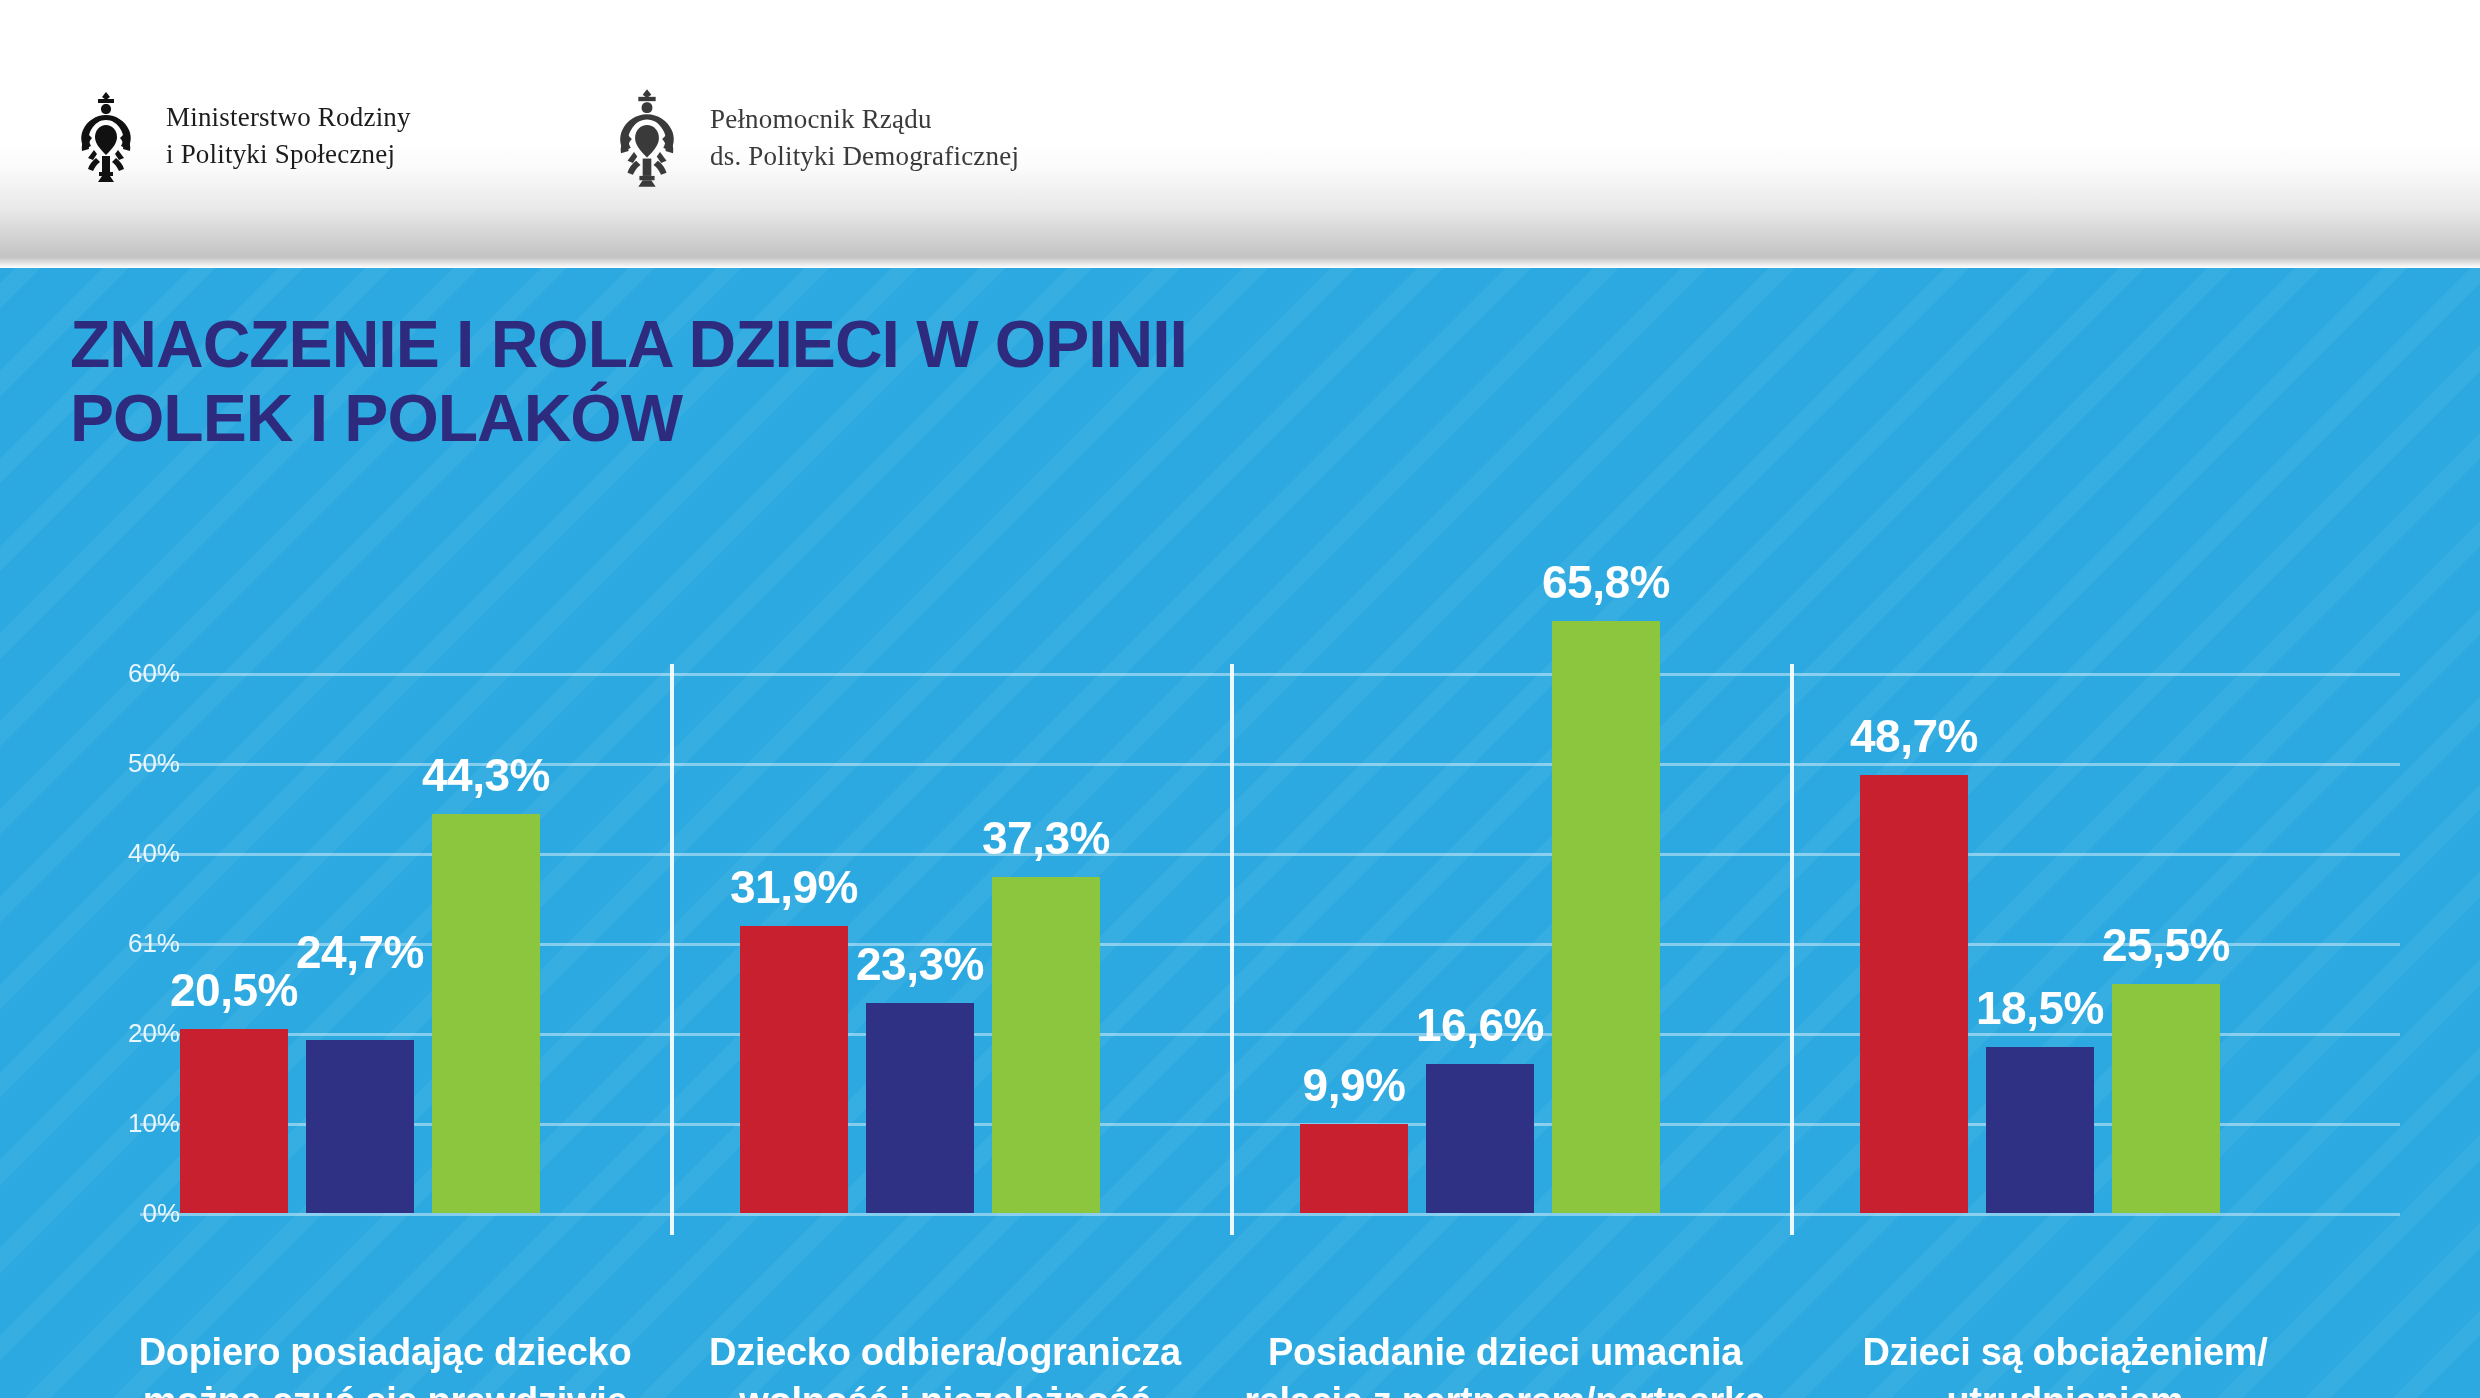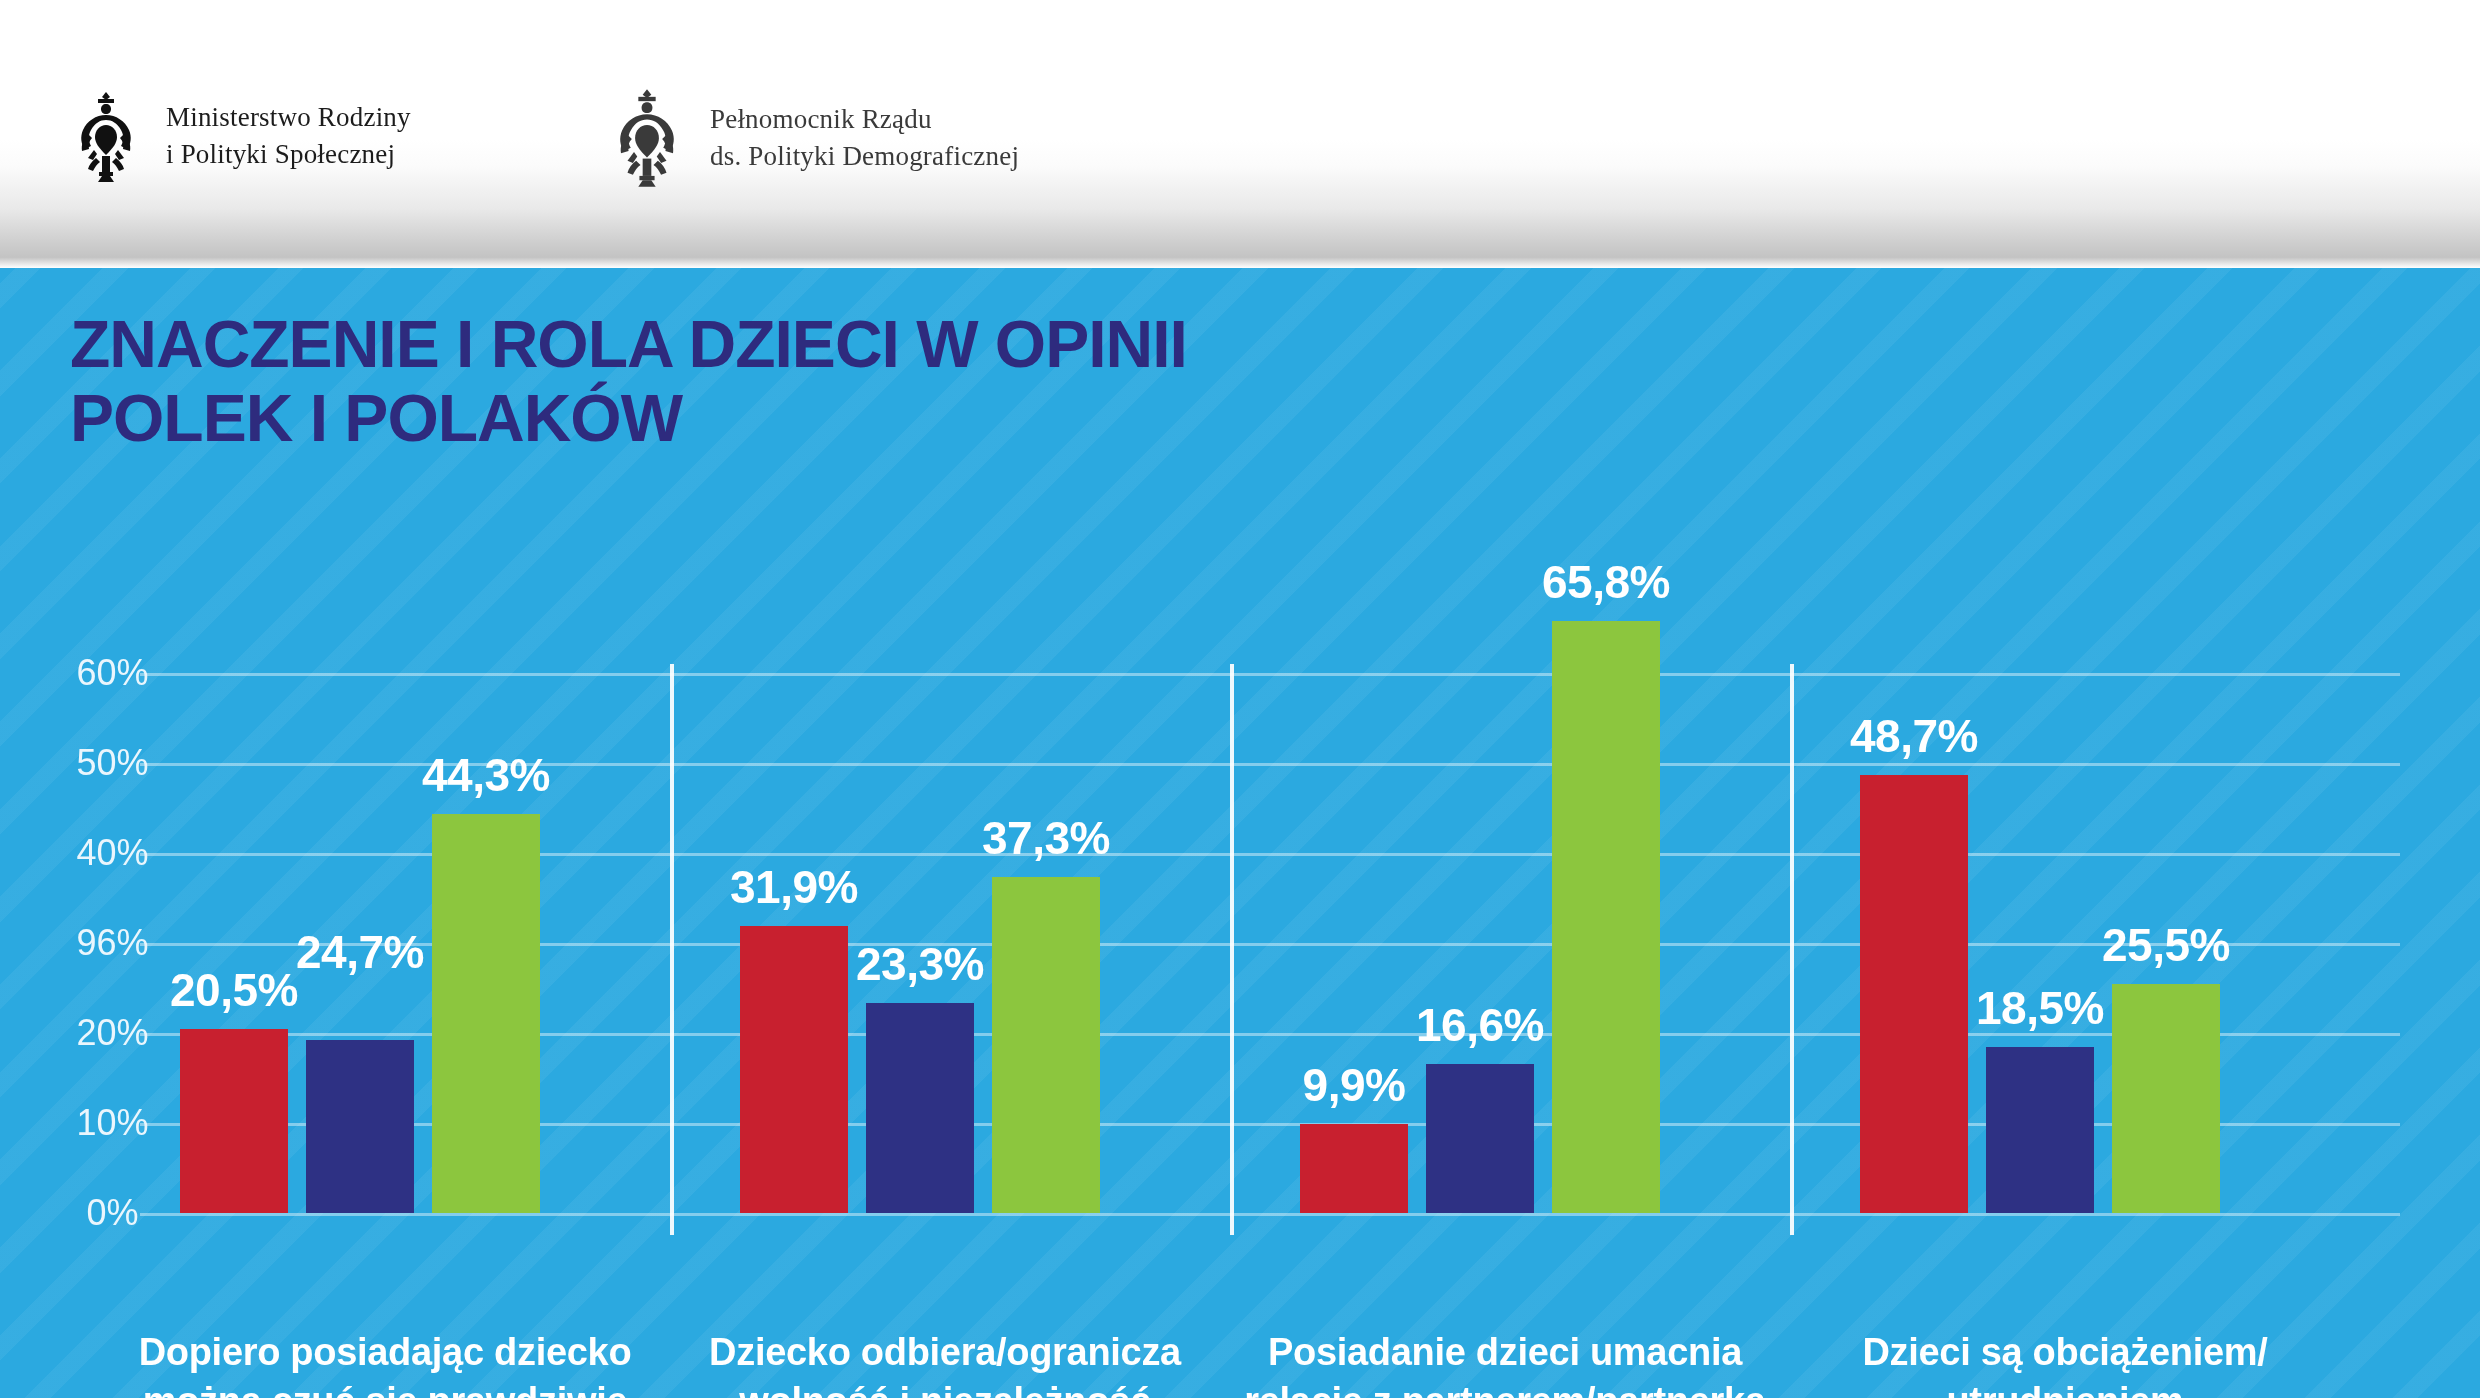--- a/index.html
+++ b/index.html
@@ -51,22 +51,22 @@
   
   #plot-area{
     position:absolute; left:100px; top:285px;
     width:2300px; height:740px;
   }
   .gridline{
     position:absolute; left:40px; right:0; height:3px;
     background:rgba(255,255,255,0.42);
   }
   .ytick{
-    position:absolute; left:-55px; width:135px; text-align:center;
-    font-size:36px; color:#eaf6fd; transform:translateY(-50%);
+    position:absolute; left:-55px; width:135px; text-align:right;
+    font-size:26px; color:#eaf6fd; transform:translateY(-50%);
   }
   .group-sep{
     position:absolute; top:-25px; width:4px;
     background:rgba(255,255,255,0.92);
   }
 
   .bar-group{ position:absolute; bottom:0; height:100%; }
   .bar{
     position:absolute; bottom:0; width:108px;
   }
@@ -151,21 +151,21 @@
         <div class="gridline" style="top: 480px;"></div>
         <div class="gridline" style="top: 390px;"></div>
         <div class="gridline" style="top: 300px;"></div>
         <div class="gridline" style="top: 210px;"></div>
         <div class="gridline" style="top: 120px;"></div>
       </div>
     <div id="yticks">
         <div class="ytick" style="top: 660px;">0%</div>
         <div class="ytick" style="top: 570px;">10%</div>
         <div class="ytick" style="top: 480px;">20%</div>
-        <div class="ytick" style="top: 390px;">96%</div>
+        <div class="ytick" style="top: 390px;">61%</div>
         <div class="ytick" style="top: 300px;">40%</div>
         <div class="ytick" style="top: 210px;">50%</div>
         <div class="ytick" style="top: 120px;">60%</div>
       </div>
     <div id="separators">
         <div class="group-sep" style="left: 570px; top: 111px; height: 571px;"></div>
         <div class="group-sep" style="left: 1130px; top: 111px; height: 571px;"></div>
         <div class="group-sep" style="left: 1690px; top: 111px; height: 571px;"></div>
       </div>
     <div id="bars">

